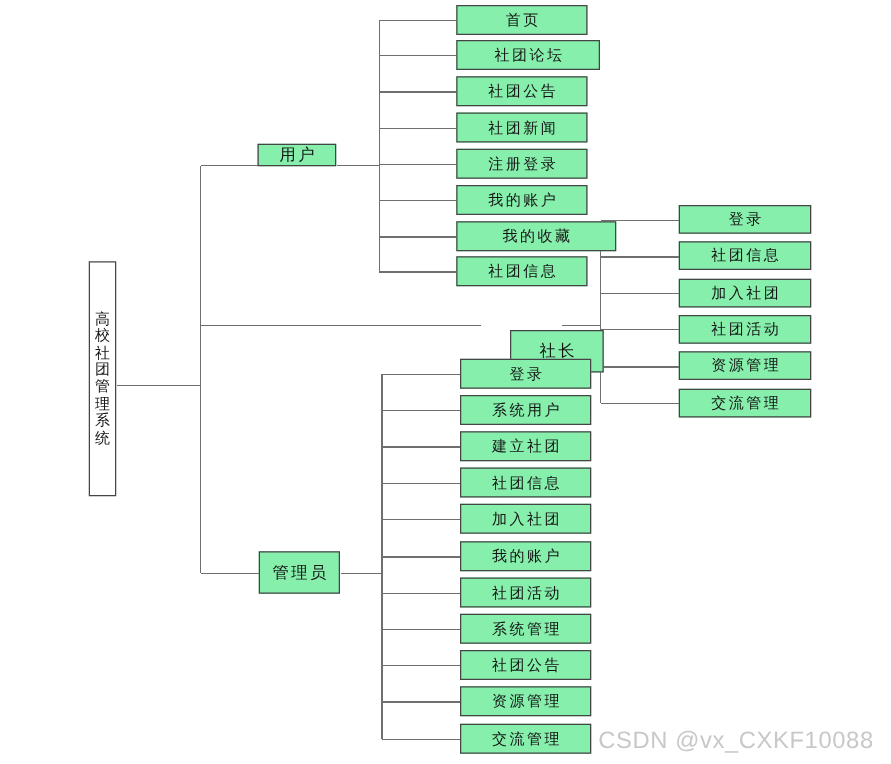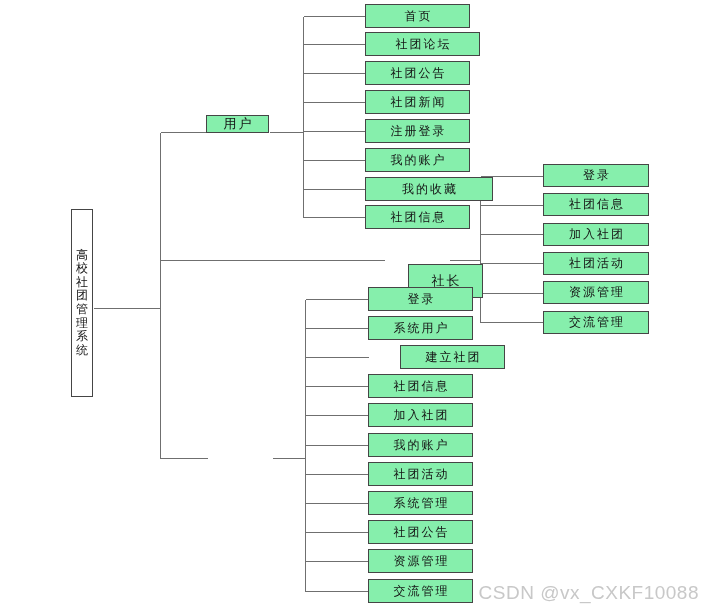--- a/index.html
+++ b/index.html
@@ -129,23 +129,24 @@
     <div class="node" style="left: 365px; top: 148px; width: 105px; height: 24px;">我的账户</div>
     <div class="node" style="left: 365px; top: 177px; width: 128px; height: 24px;">我的收藏</div>
     <div class="node" style="left: 365px; top: 205px; width: 105px; height: 24px;">社团信息</div>
     <div class="node branch-node" style="left: 408px; top: 243px; width: 75px; height: 34px; margin-top: 21px;">社长</div>
     <div class="node" style="left: 543px; top: 164px; width: 106px; height: 23px;">登录</div>
     <div class="node" style="left: 543px; top: 193px; width: 106px; height: 23px;">社团信息</div>
     <div class="node" style="left: 543px; top: 223px; width: 106px; height: 23px;">加入社团</div>
     <div class="node" style="left: 543px; top: 252px; width: 106px; height: 23px;">社团活动</div>
     <div class="node" style="left: 543px; top: 281px; width: 106px; height: 23px;">资源管理</div>
     <div class="node" style="left: 543px; top: 311px; width: 106px; height: 23px;">交流管理</div>
+    <div class="node branch-node" style="left: 207px; top: 441px; width: 65px; height: 34px;">管理员</div>
     <div class="node" style="left: 368px; top: 287px; width: 105px; height: 24px;">登录</div>
     <div class="node" style="left: 368px; top: 316px; width: 105px; height: 24px; text-align: right;">系统用户</div>
-    <div class="node" style="left: 368px; top: 345px; width: 105px; height: 24px; margin-left: 32px;">建立社团</div>
+    <div class="node" style="left: 368px; top: 345px; width: 105px; height: 24px;">建立社团</div>
     <div class="node" style="left: 368px; top: 374px; width: 105px; height: 24px;">社团信息</div>
     <div class="node" style="left: 368px; top: 403px; width: 105px; height: 24px;">加入社团</div>
     <div class="node" style="left: 368px; top: 433px; width: 105px; height: 24px;">我的账户</div>
     <div class="node" style="left: 368px; top: 462px; width: 105px; height: 24px;">社团活动</div>
     <div class="node" style="left: 368px; top: 491px; width: 105px; height: 24px;">系统管理</div>
     <div class="node" style="left: 368px; top: 520px; width: 105px; height: 24px;">社团公告</div>
     <div class="node" style="left: 368px; top: 549px; width: 105px; height: 24px;">资源管理</div>
     <div class="node" style="left: 368px; top: 579px; width: 105px; height: 24px;">交流管理</div>
   </div>
 

